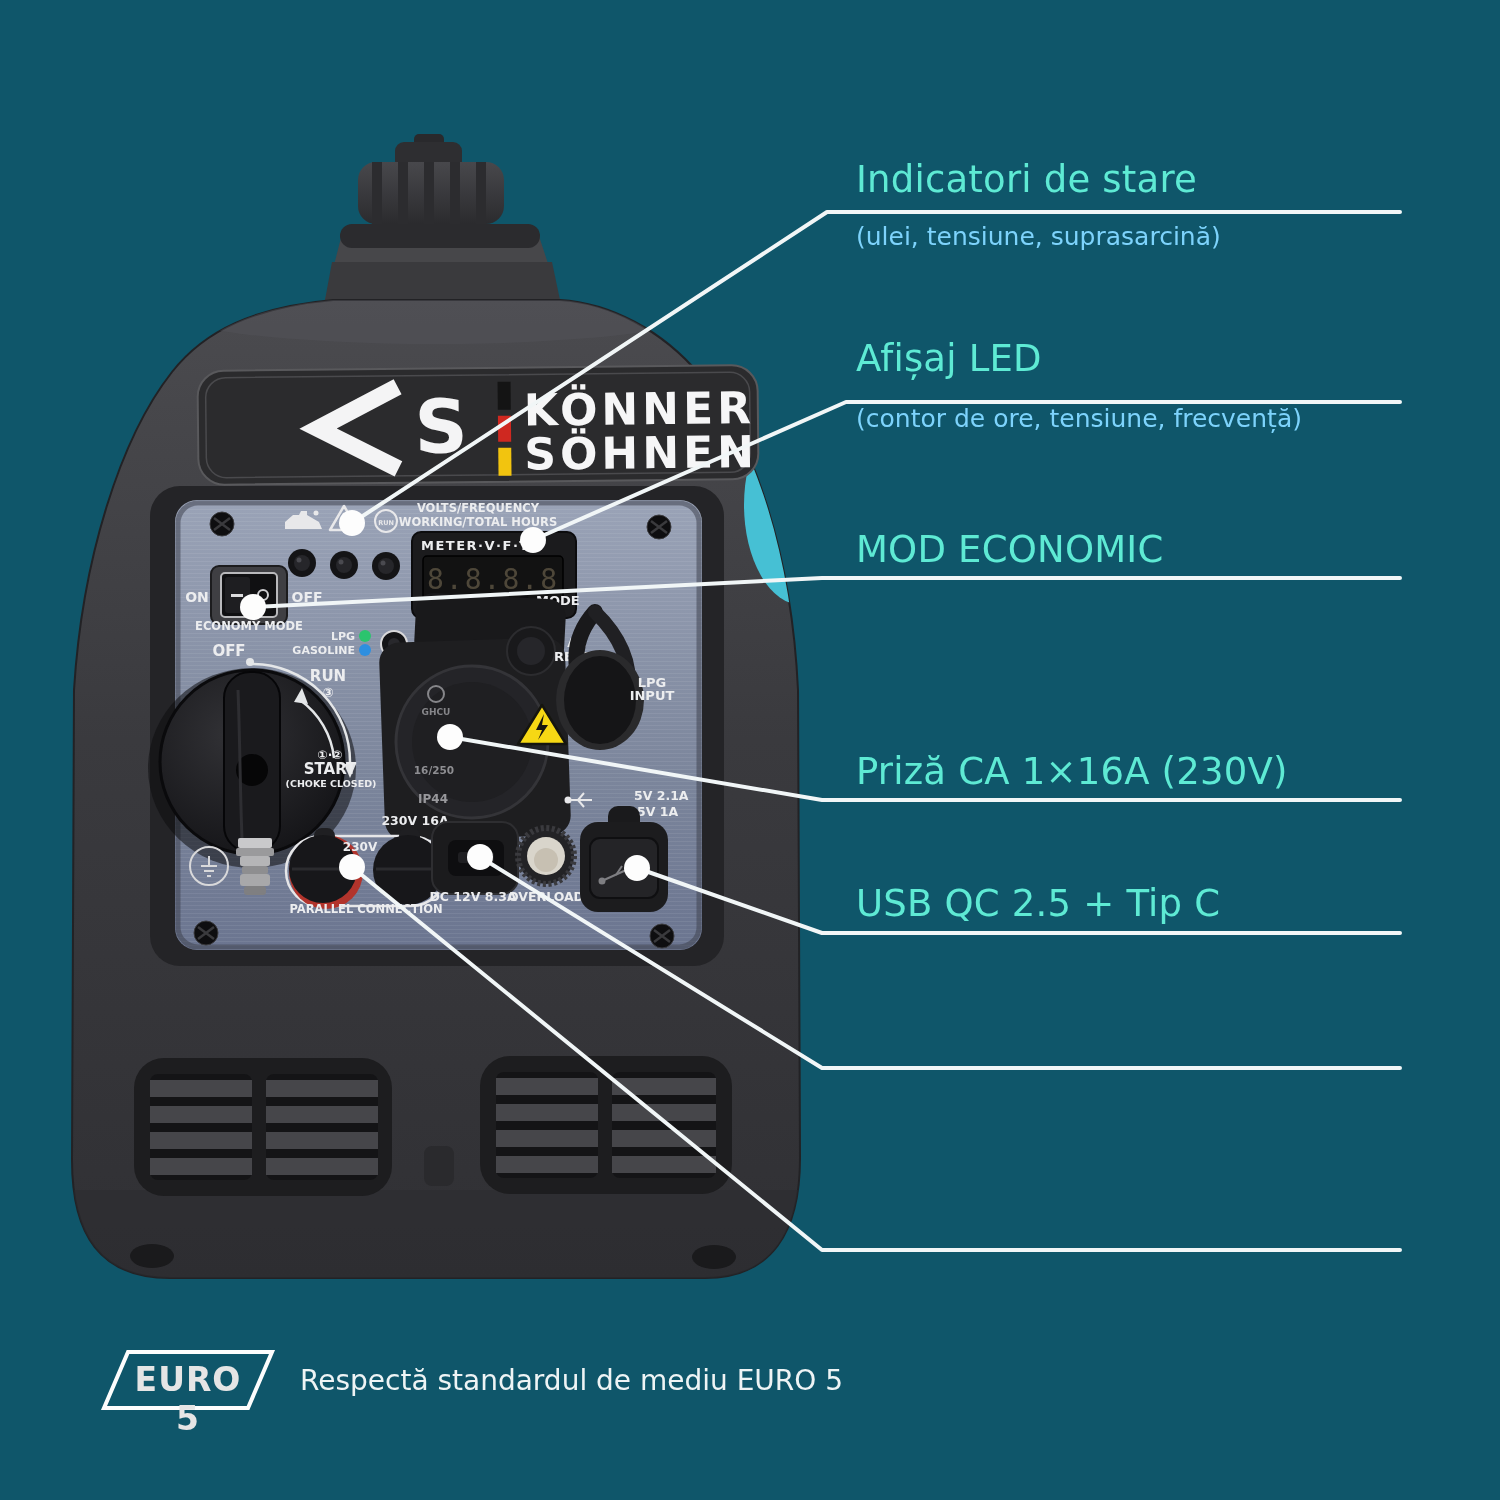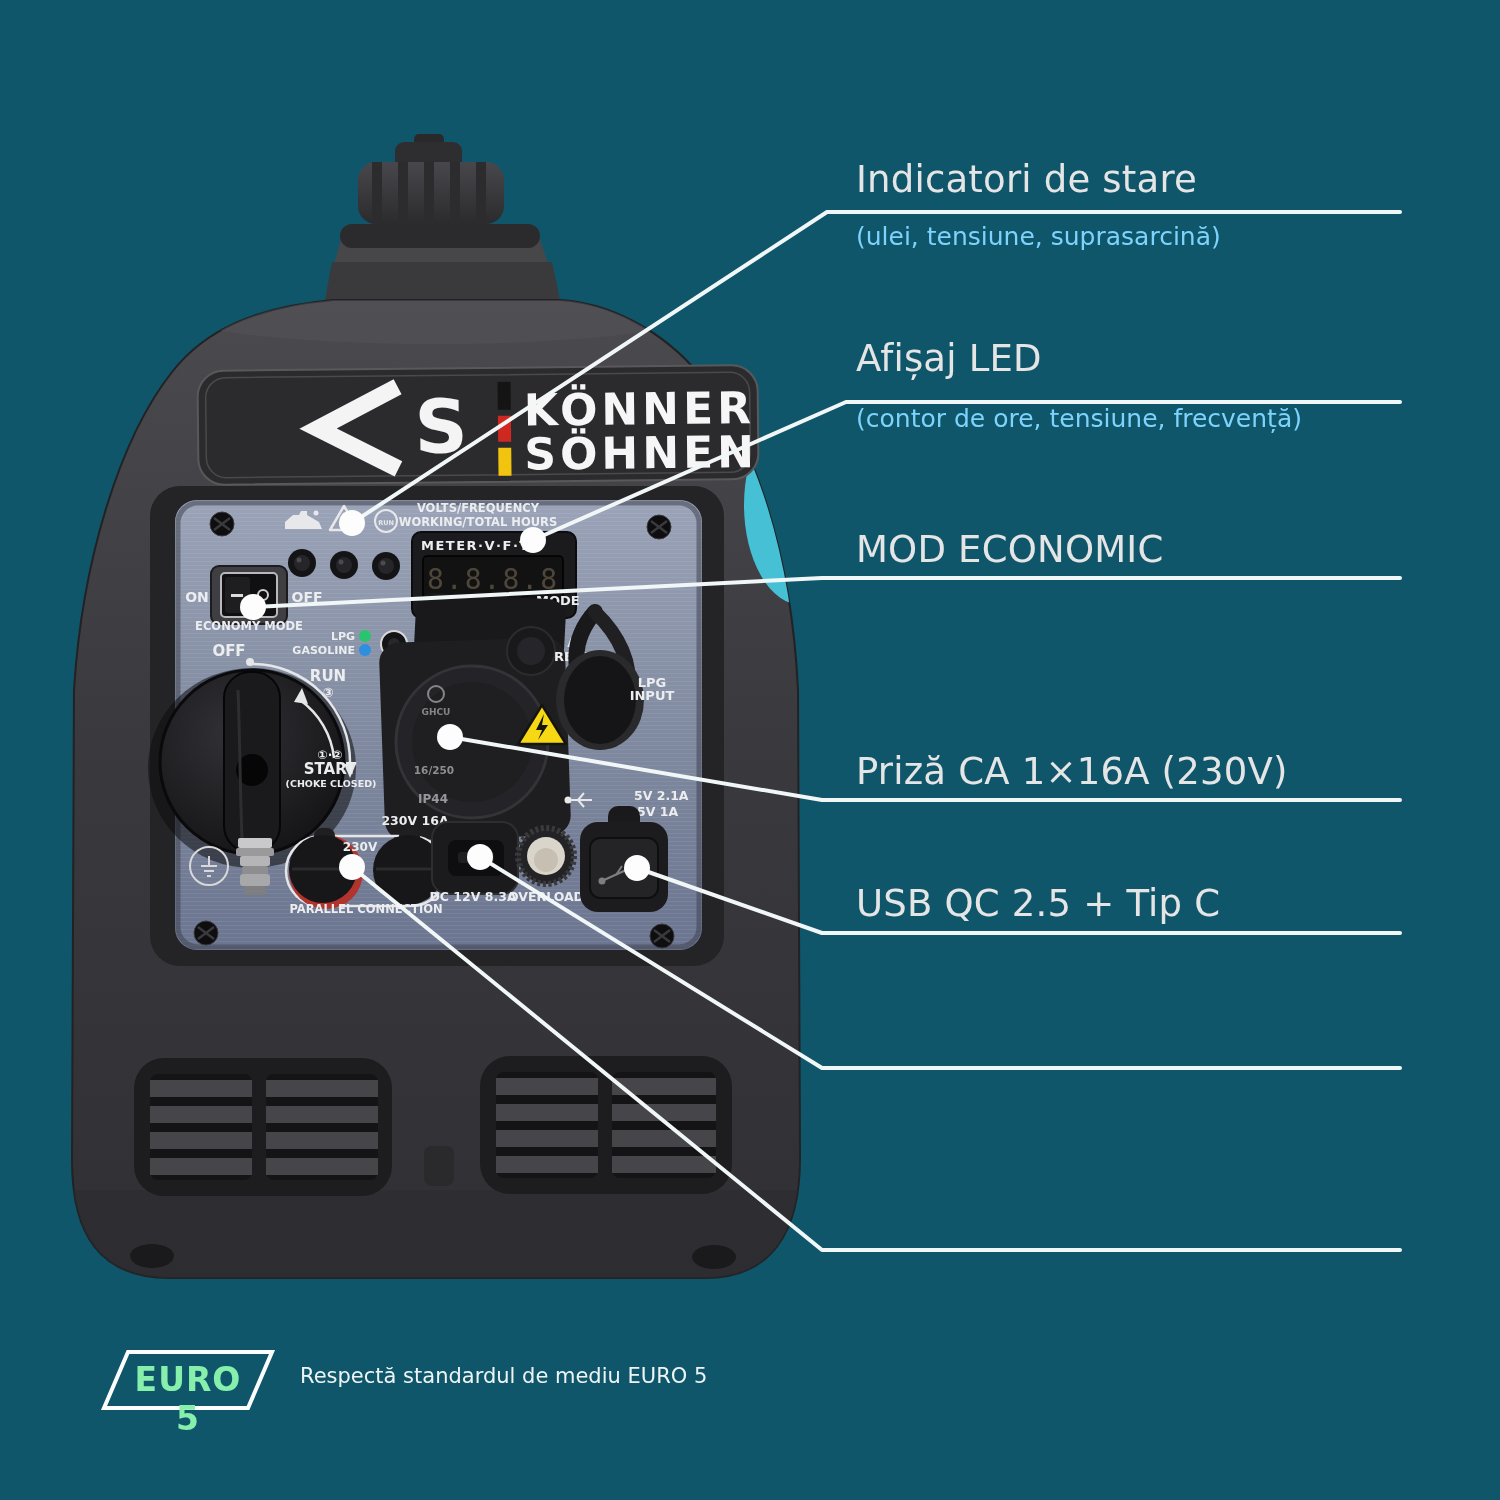--- a/index.html
+++ b/index.html
@@ -1,24 +1,24 @@
 <!DOCTYPE html>
 <html><head>
 <meta charset="utf-8">
 <style>
   html,body{margin:0;padding:0;background:#0f566a;}
   .stage{position:relative;width:1500px;height:1500px;background:#0f566a;overflow:hidden;
          font-family:"DejaVu Sans","Liberation Sans",sans-serif;}
   .stage svg{position:absolute;left:0;top:0;}
-  .co-title{position:absolute;left:856px;color:#e5e5e5;font-size:37px;line-height:44px;
+  .co-title{position:absolute;left:856px;color:#5eead4;font-size:37px;line-height:44px;
             letter-spacing:.2px;white-space:nowrap;}
   .co-sub{position:absolute;left:856px;color:#7dd3fc;font-size:25px;line-height:30px;white-space:nowrap;}
-  .badge-text{position:absolute;left:118px;top:1360px;width:140px;text-align:center;color:#86efac;
+  .badge-text{position:absolute;left:118px;top:1360px;width:140px;text-align:center;color:#e5e5e5;
               font-size:33px;font-weight:bold;letter-spacing:1px;}
-  .footer-text{position:absolute;left:300px;top:1364px;color:#eef4f5;font-size:21px;}
+  .footer-text{position:absolute;left:300px;top:1364px;color:#eef4f5;font-size:28px;}
   svg text{font-family:"DejaVu Sans","Liberation Sans",sans-serif;}
   .pt{fill:#ecedef;font-weight:bold;}
   .lcd{font-family:"DejaVu Sans Mono","Liberation Mono",monospace;}
 </style>
 </head>
 <body>
 
 <div class="stage">
 
 <svg width="1500" height="1500" viewBox="0 0 1500 1500">

